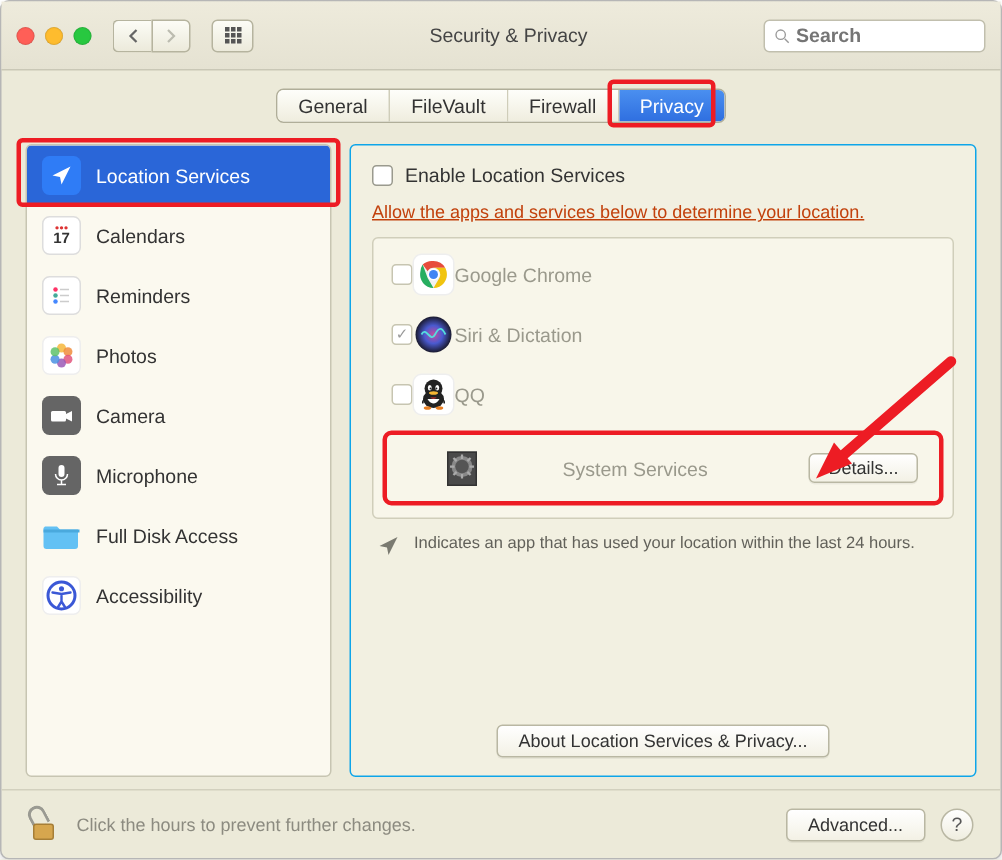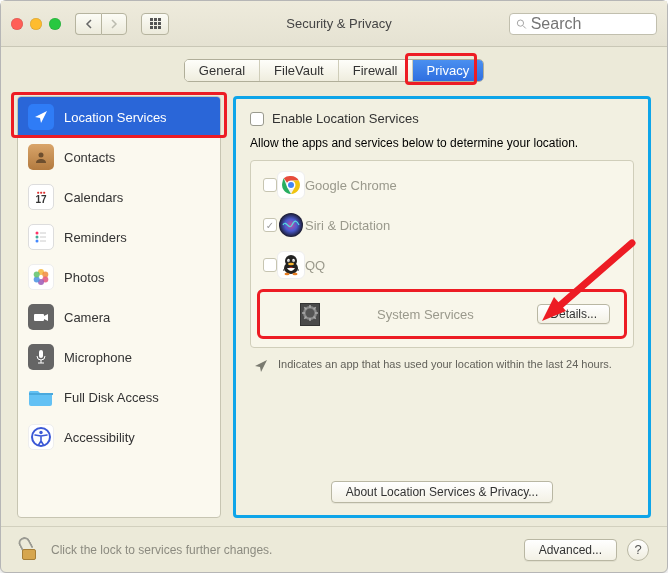--- a/index.html
+++ b/index.html
@@ -43,45 +43,45 @@
     border:1px solid #b6b49f;border-radius:4px;display:flex;align-items:center;justify-content:center;
     margin-left:6px;
   }
   .gridicon{display:grid;grid-template-columns:repeat(3,3px);grid-template-rows:repeat(3,3px);gap:1px;}
   .gridicon span{background:#555;}
   .wtitle { flex:1; text-align:center; font-size:13px; color:#444; font-weight:500;}
   .searchwrap{
     width:148px;height:22px;background:#fff;border:1px solid #c1bfae;border-radius:4px;
     display:flex;align-items:center;padding:0 6px;gap:4px;color:#999;
   }
-  .searchwrap input{border:none;outline:none;font-size:16px;width:100%;background:transparent;color:#000000;}
+  .searchwrap input{border:none;outline:none;font-size:13px;width:100%;background:transparent;color:#000000;font-weight:bold;}
   .tabs {
     display:flex;justify-content:center;margin-top:12px;
   }
   .segmented{display:flex;border:1px solid #b0ae99;border-radius:5px;overflow:hidden;background:#fdfdf7;align-items:center;}
   .segbtn{padding:3px 14px;font-size:13px;color:#333;border-right:1px solid #cfcdb9;background:linear-gradient(#fefefa,#efedde);}
   .segbtn:last-child{border-right:none;}
   .segbtn.active{background:linear-gradient(#4a8ff0,#2f6fe0);color:#fff;}
   .hl-tab{position:absolute;border:3px solid #ed1c24;border-radius:4px;pointer-events:none;}
   .content{flex:1;display:flex;gap:12px;padding:14px 16px 8px 16px;position:relative;}
   .sidebar{
     width:204px;border:1px solid #c7c5b2;border-radius:4px;background:#fbf9ef;overflow:hidden;
     display:flex;flex-direction:column;
   }
   .srow{display:flex;align-items:center;gap:10px;height:40px;padding:0 10px;color:#333;}
   .srow.sel{background:#2a66d8;color:#fff;text-align:right;}
   .srow .icon{width:26px;height:26px;border-radius:5px;display:flex;align-items:center;justify-content:center;font-size:14px;flex-shrink:0;}
   .hl-side{position:absolute;border:3px solid #ed1c24;border-radius:4px;pointer-events:none;}
   .panel{
-    flex:1;border:3px solid #0ea5e9;border-radius:4px;background:#f2f0e1;
+    flex:1;border:1px solid #0ea5e9;border-radius:4px;background:#f2f0e1;
     padding:12px 14px;display:flex;flex-direction:column;gap:10px;position:relative;
   }
   .chkrow{display:flex;align-items:center;gap:8px;color:#333;}
   .chkbox{width:14px;height:14px;border:1px solid #9a9a8e;border-radius:3px;background:#fff;display:flex;align-items:center;justify-content:center;font-size:10px;color:#444;}
-  .desc{color:#000000;font-size:12px;}
+  .desc{color:#c2410c;font-size:12px;text-decoration:underline;}
   .applist{border:1px solid #d0ceba;border-radius:4px;background:#f8f6ea;padding:4px 0;}
   .approw{display:flex;align-items:center;gap:0;height:40px;padding:0 12px;color:#9a998c;}
   .approw .appicon{width:28px;height:28px;border-radius:6px;display:flex;align-items:center;justify-content:center;font-size:18px;flex-shrink:0;}
   .approw .appchk{width:14px;height:14px;border:1px solid #c7c5b1;border-radius:3px;background:#fff;display:flex;align-items:center;justify-content:center;font-size:10px;color:#999;}
   .btn{background:linear-gradient(#ffffff,#f3f1e5);border:1px solid #b9b7a3;border-radius:4px;padding:2px 12px;font-size:12px;color:#333;box-shadow:0 1px 0 rgba(0,0,0,.05);}
   .sysrow{display:flex;align-items:center;gap:12px;height:40px;padding:0 12px;color:#9a998c;}
   .hl-sys{border:3px solid #ed1c24;border-radius:6px;padding:2px;margin:4px 6px;}
   .indrow{display:flex;gap:10px;align-items:flex-start;color:#62615a;font-size:11px;padding:0 4px;}
   .aboutwrap{display:flex;justify-content:center;margin-top:auto;padding-top:6px;}
   .footer{height:46px;border-top:1px solid #d2d0be;display:flex;align-items:center;padding:0 18px;gap:10px;}
@@ -153,29 +153,20 @@
     <div class="hl-side" style="left:10px;top:10px;width:216px;height:46px;"></div>
 
     <div class="sidebar">
       <div class="srow sel">
         <div class="icon" style="background:#2f7cf6;">
           <svg width="16" height="16" viewBox="0 0 16 16">
               <path d="M2 8l12-6-6 12-1-5z" fill="#fff"></path>
             </svg>
         </div>
         <span>Location Services</span>
-      </div>
-      <div class="srow">
-        <div class="icon" style="background:linear-gradient(#d9a56a,#b27a3f);">
-          <svg width="14" height="14" viewBox="0 0 14 14">
-              <circle cx="7" cy="5" r="2.5" fill="#6d4e2e"></circle>
-              <path d="M2 13c0-3 2.5-4 5-4s5 1 5 4" fill="#6d4e2e"></path>
-            </svg>
-        </div>
-        <span>Contacts</span>
       </div>
       <div class="srow">
         <div class="icon" style="background:#fff;border:1px solid #ddd;flex-direction:column;">
           <div style="font-size:5px;color:#d33;line-height:1;">●●●</div>
           <div style="font-size:10px;font-weight:bold;color:#333;line-height:1;">17</div>
         </div>
         <span>Calendars</span>
       </div>
       <div class="srow">
         <div class="icon" style="background:#fff;border:1px solid #ddd;">
@@ -346,18 +337,18 @@
         <path d="M10 84 L34 74 L22 60 Z" fill="#ed1c24"></path>
       </svg>
     </div>
   </div>
 
   <div class="footer">
     <div class="lock">
       <div class="sh"></div>
       <div class="body"></div>
     </div>
-    <div class="foottext">Click the lock to services further changes.</div>
+    <div class="foottext">Click the hours to prevent further changes.</div>
     <button class="btn" style="padding:3px 14px;">Advanced...</button>
     <div class="helpbtn">?</div>
   </div>
 
 </div>
 
 </body></html>

